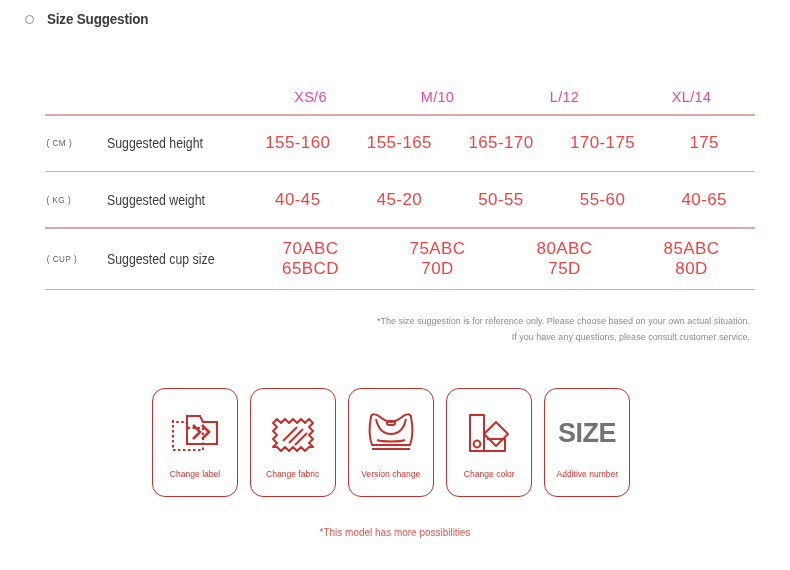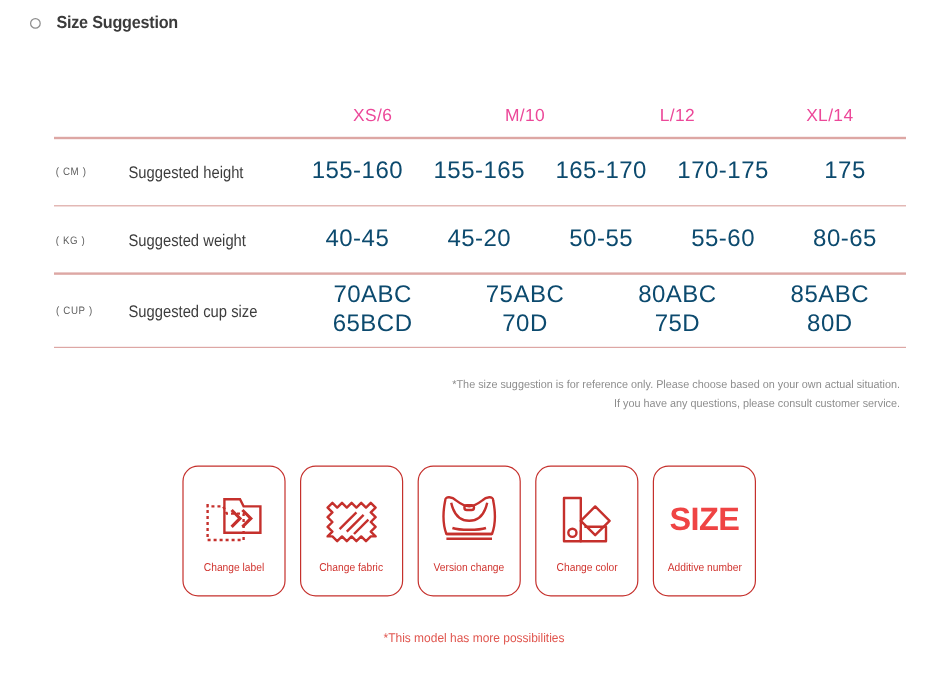--- a/index.html
+++ b/index.html
@@ -103,22 +103,22 @@
     white-space: nowrap;
   }
   .row-label {
     font-size: 14px;
     color: #3d3d3d;
     transform: scaleX(0.88);
     transform-origin: left center;
     white-space: nowrap;
   }
   .val-text {
-    font-size: 20px;
-    color: #0c4a6e;
+    font-size: 17px;
+    color: #ef4444;
     letter-spacing: 0.4px;
     line-height: 1.18;
     white-space: nowrap;
     font-weight: 300;
   }
 
   
   .disclaimer {
     position: absolute;
     right: 40px;
@@ -162,21 +162,21 @@
   .card-label {
     margin-top: 6px;
     font-size: 9.5px;
     color: #d0332e;
     transform: scaleX(0.9);
     white-space: nowrap;
   }
   .size-word {
     font-size: 27px;
     font-weight: bold;
-    color: #ef4444;
+    color: #737373;
     letter-spacing: -0.5px;
     line-height: 58px;
   }
 
   
   .footnote {
     position: absolute;
     left: 0;
     right: 0;
     top: 526px;
@@ -254,21 +254,21 @@
     <div class="c-val">
       <span class="val-text">45-20</span>
     </div>
     <div class="c-val">
       <span class="val-text">50-55</span>
     </div>
     <div class="c-val">
       <span class="val-text">55-60</span>
     </div>
     <div class="c-val">
-      <span class="val-text">80-65</span>
+      <span class="val-text">40-65</span>
     </div>
   </div>
 
   <div class="divider"></div>
 
   <div class="trow data-row cup">
     <div class="c-unit">
       <span class="unit-text">( CUP )</span>
     </div>
     <div class="c-label">

